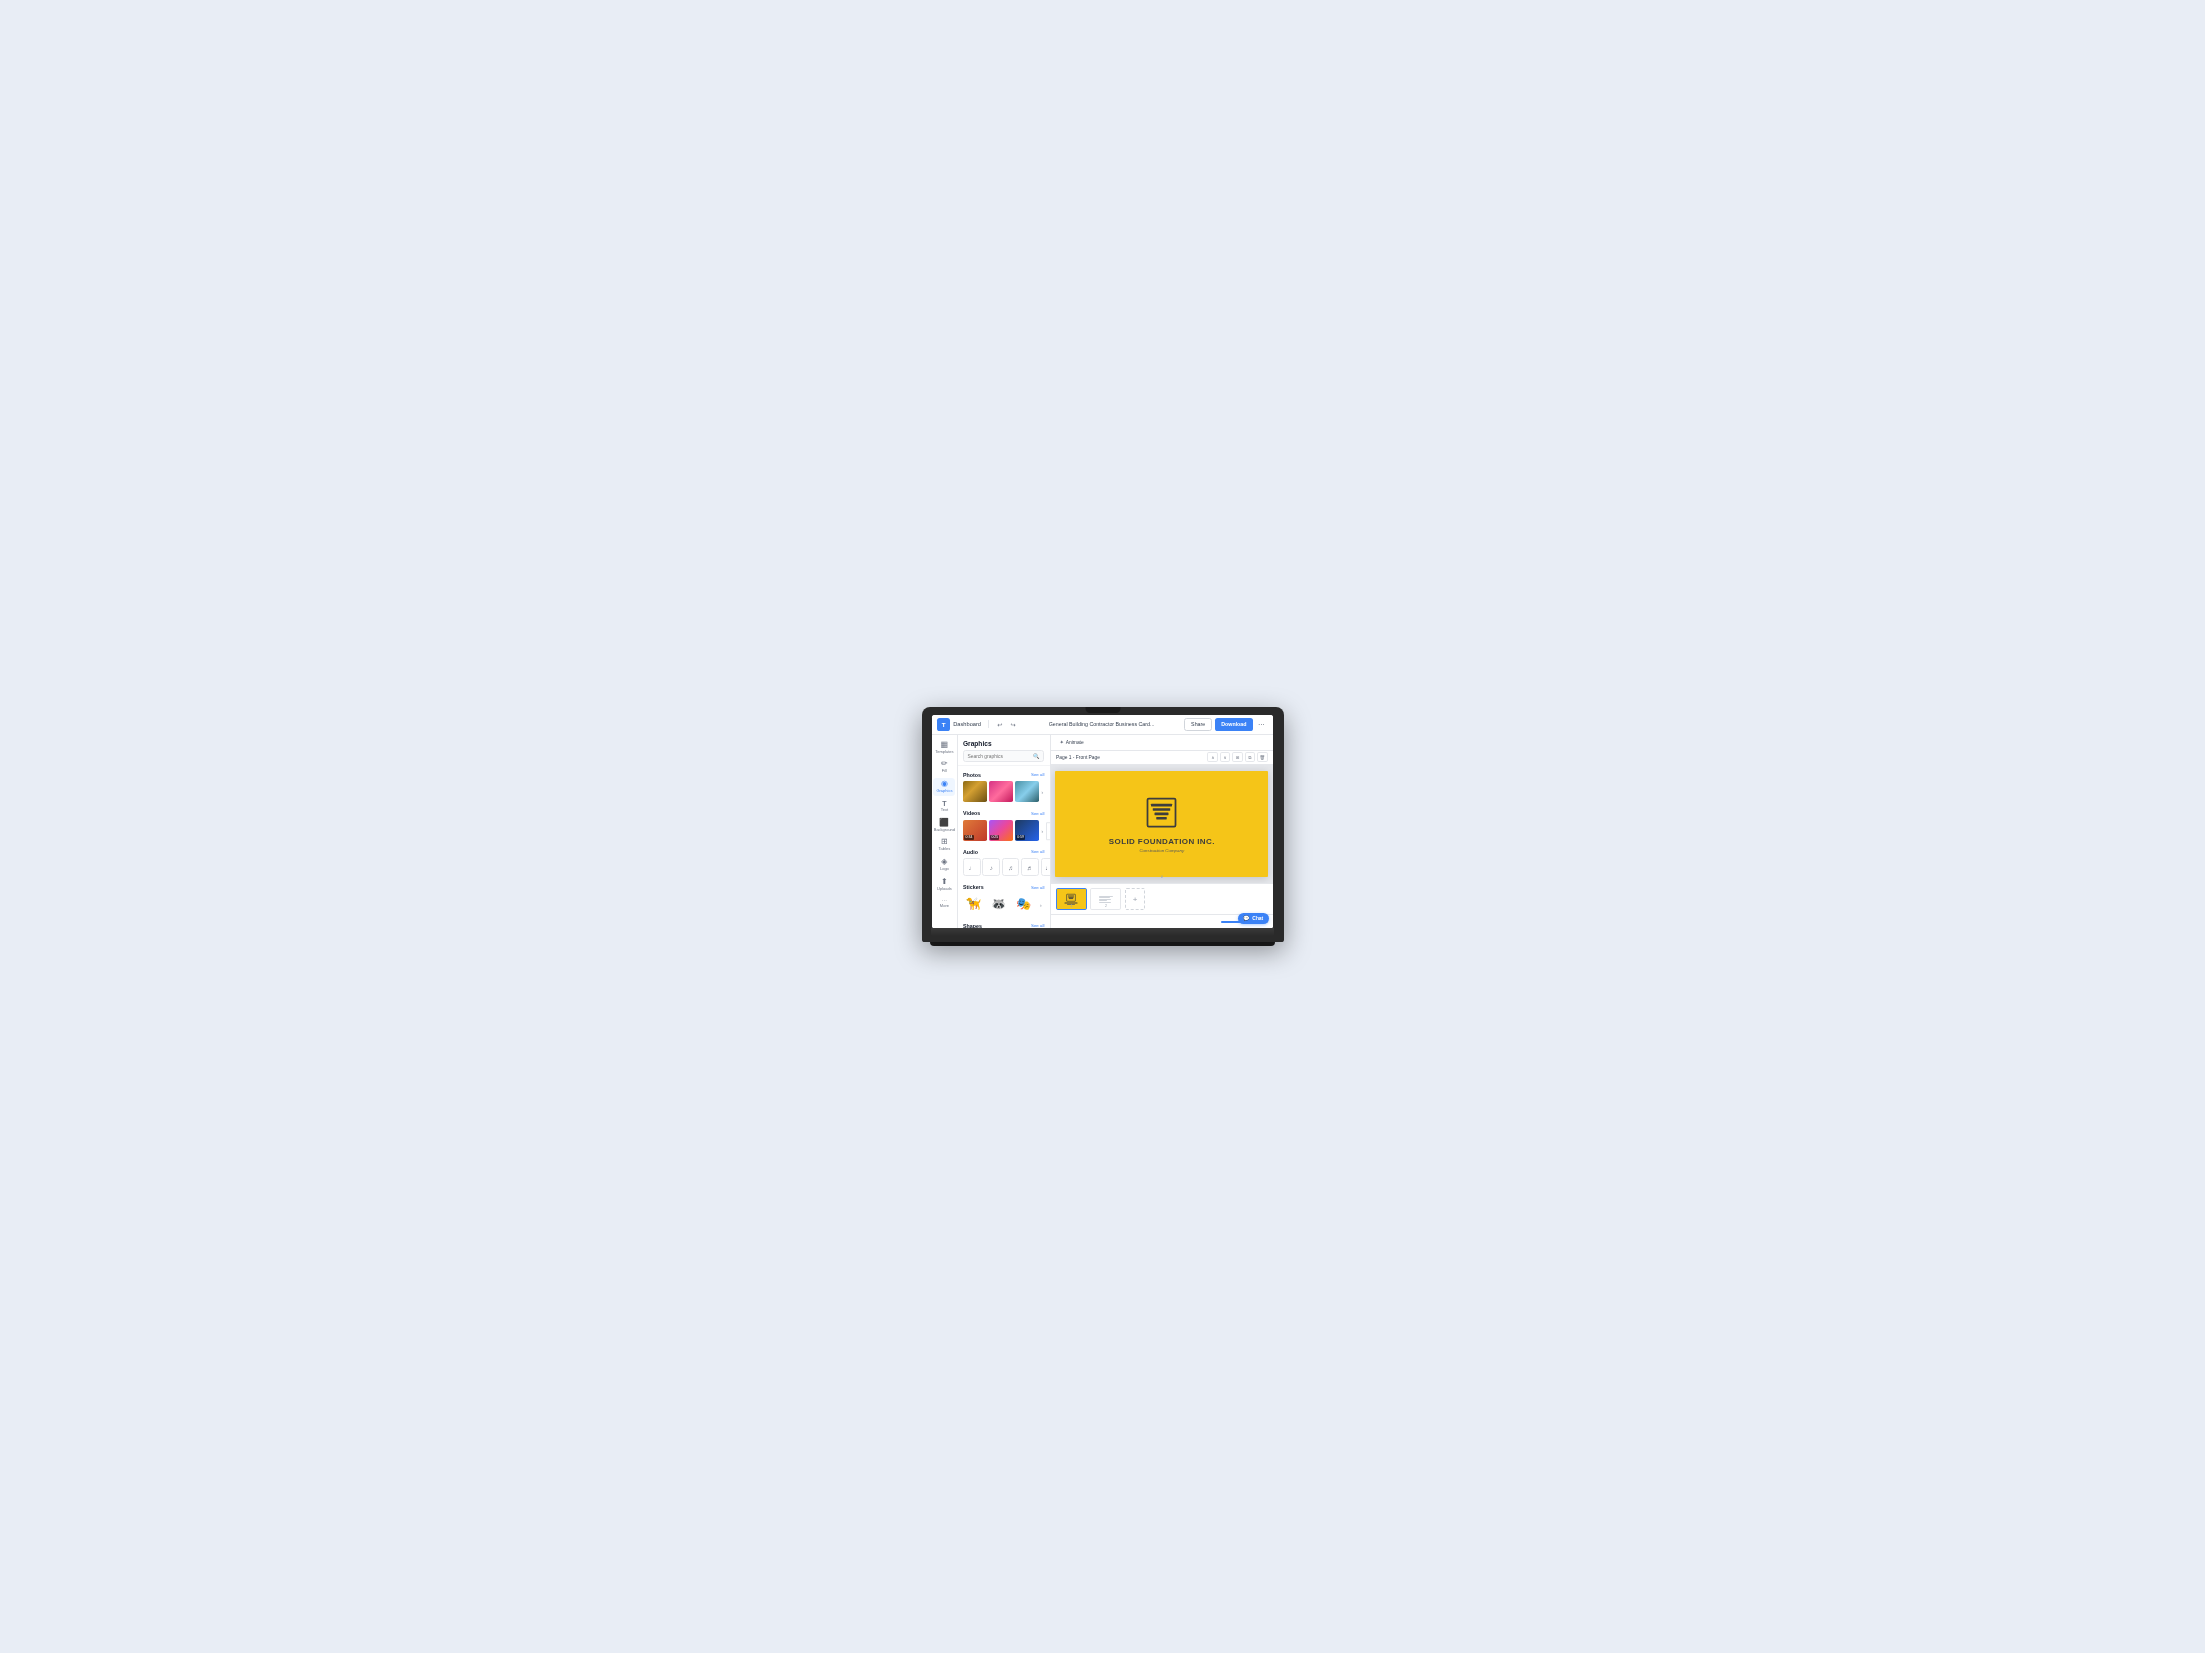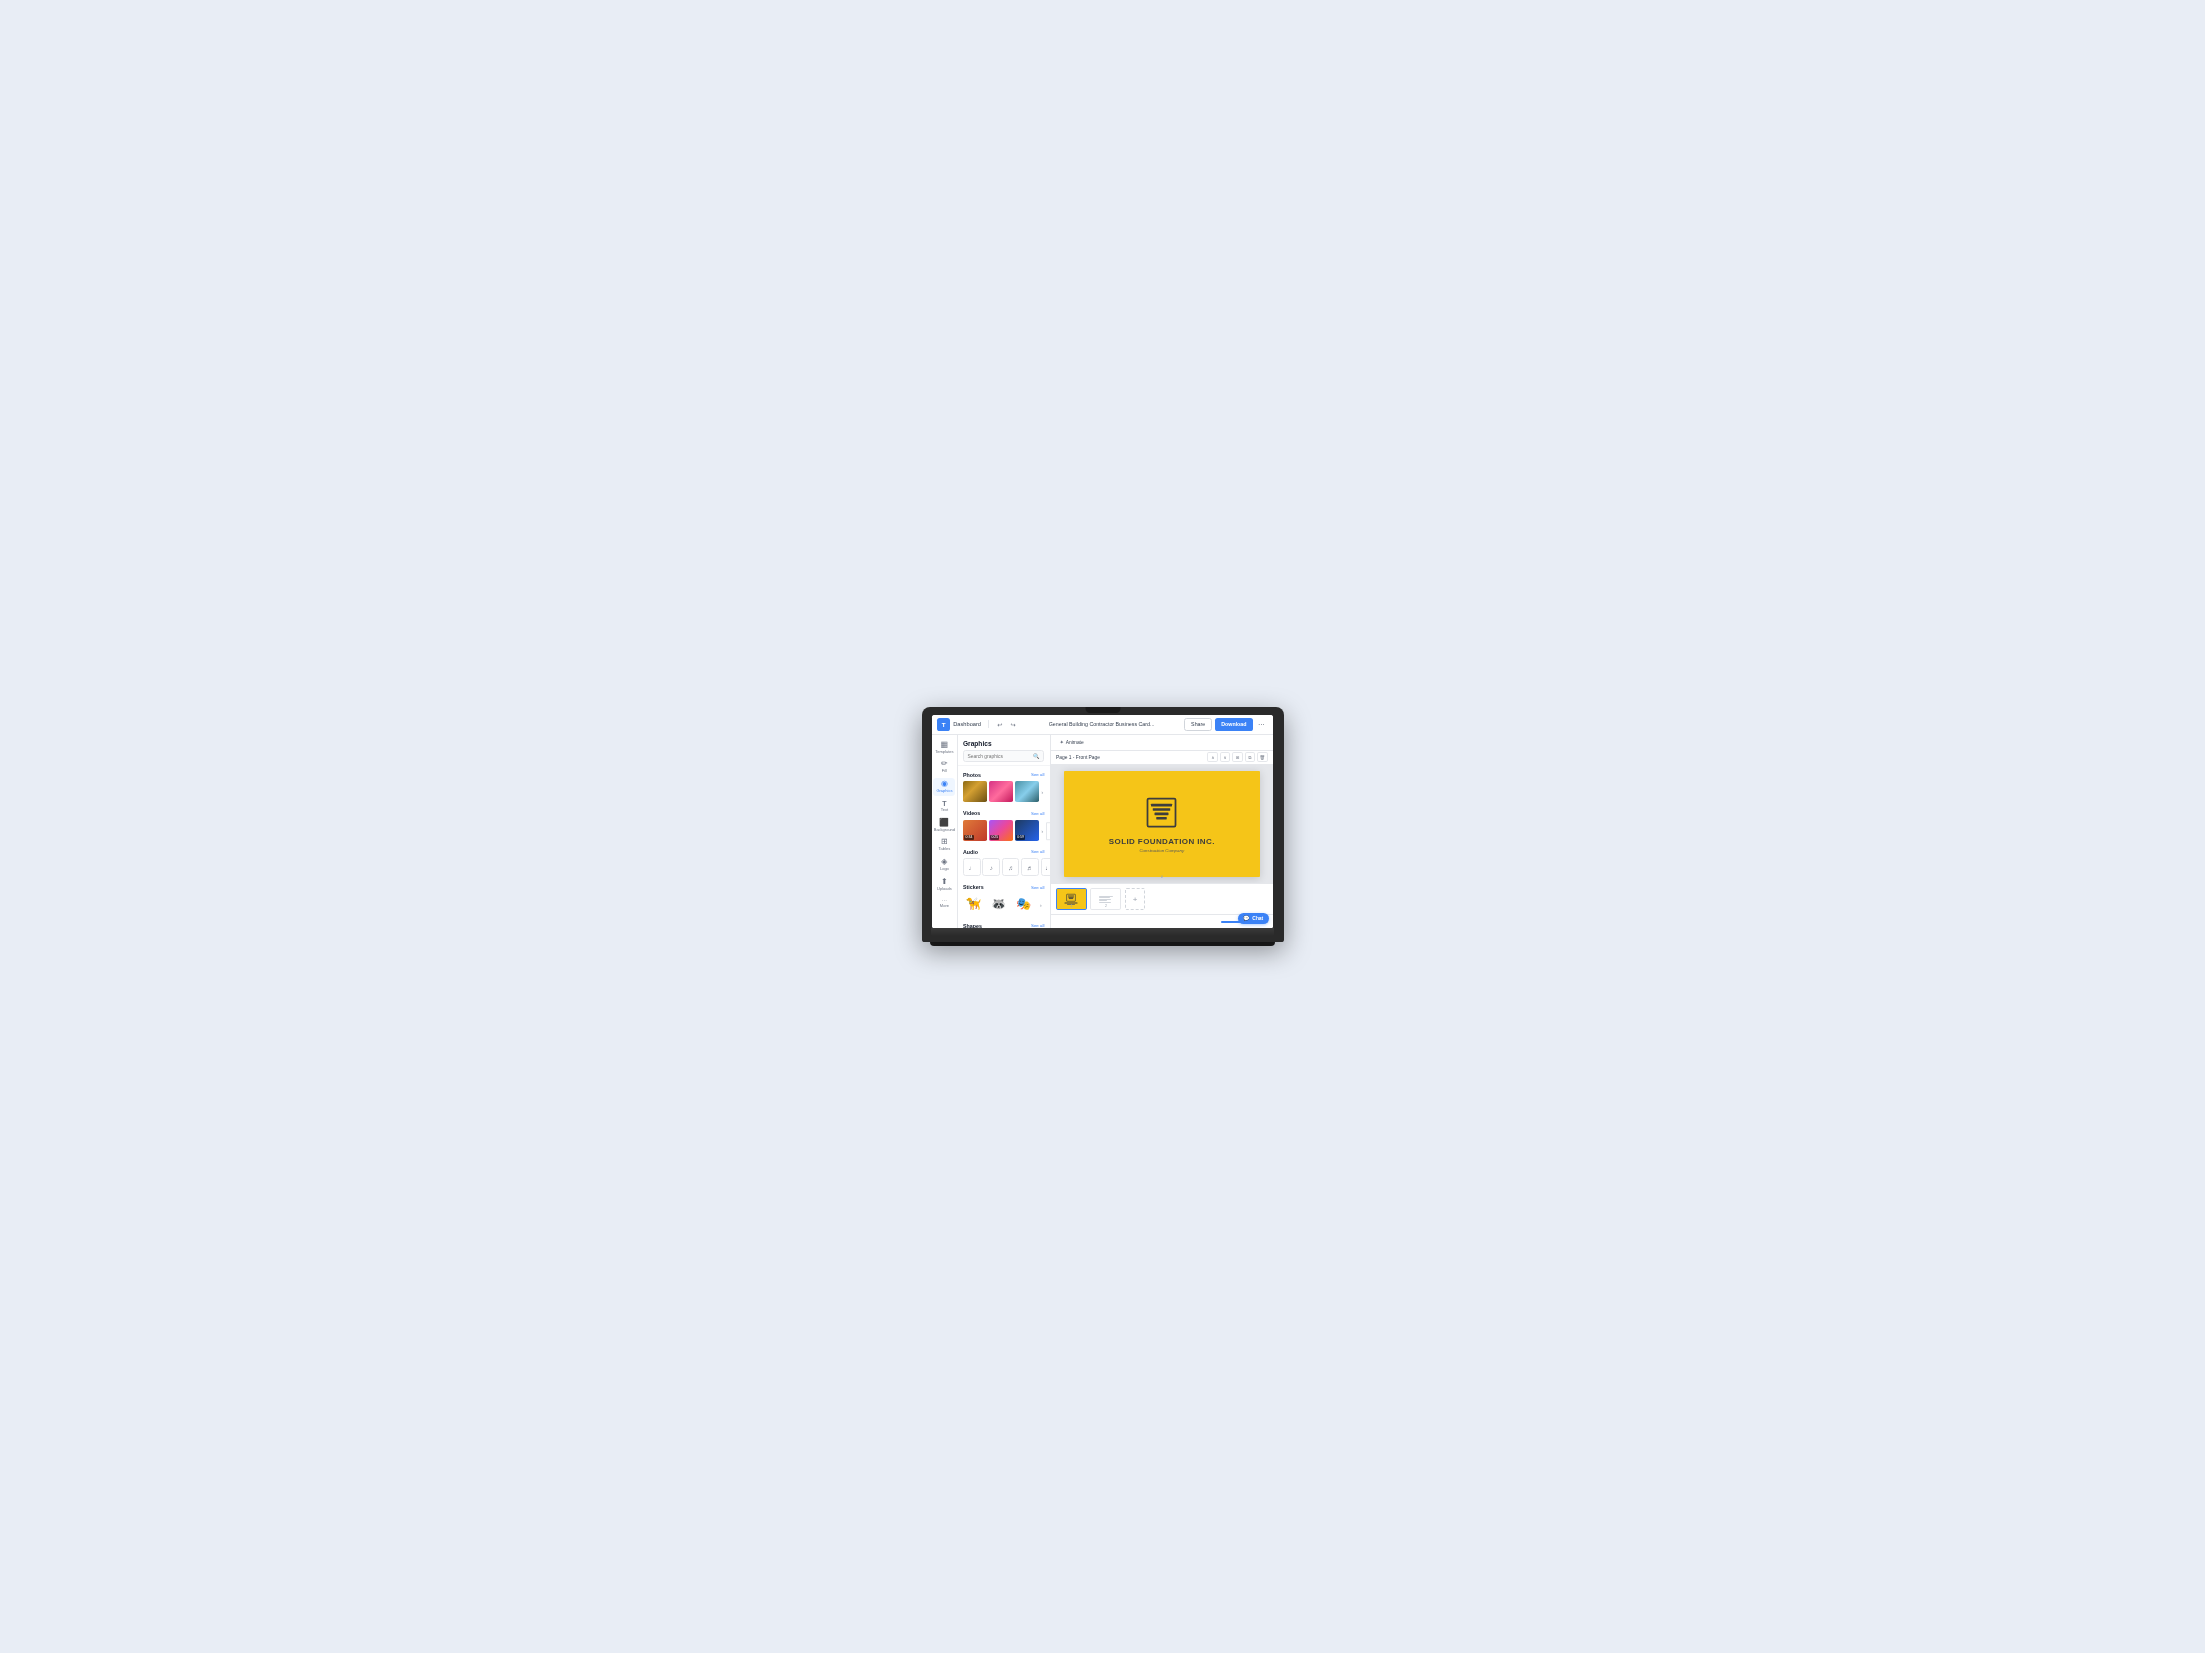--- a/index.html
+++ b/index.html
@@ -491,21 +491,21 @@
       display: flex;
       align-items: center;
       justify-content: center;
       overflow: hidden;
       background: #e5e7eb;
       position: relative;
     }
 
     .design-canvas {
       background: #F5C518;
-      width: 196px;
+      width: 213px;
       height: 106px;
       border-radius: 0.9px;
       display: flex;
       flex-direction: column;
       align-items: center;
       justify-content: center;
       box-shadow: 0 1.8px 8.8px rgba(0,0,0,0.15);
       position: relative;
     }
 

